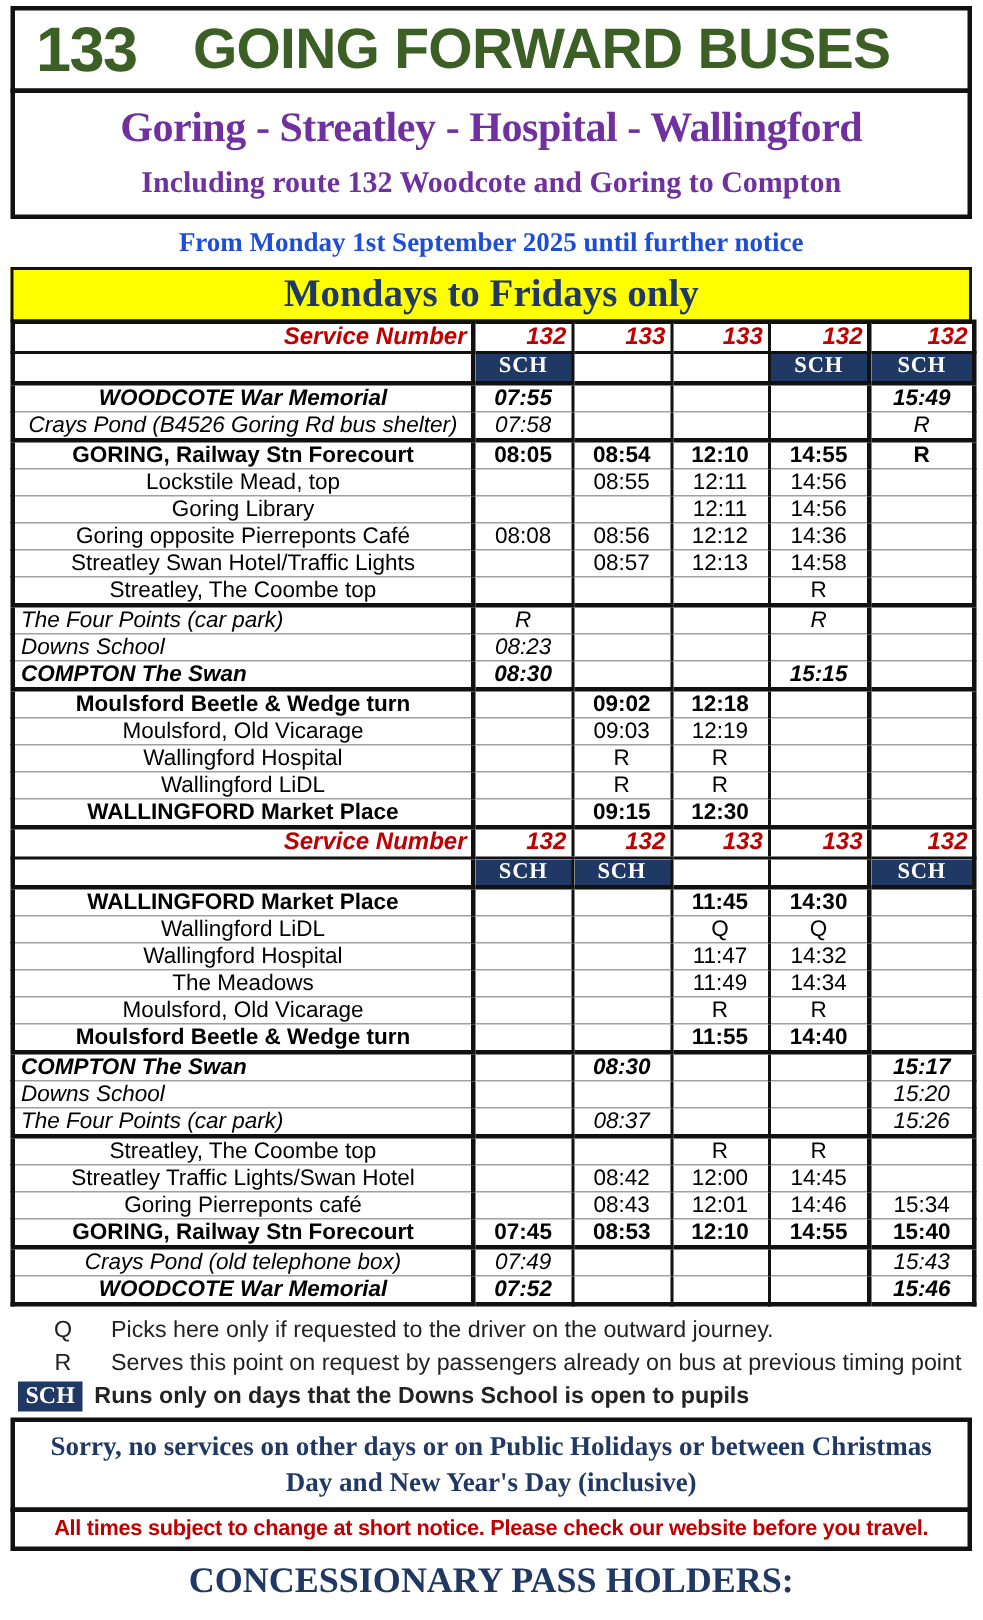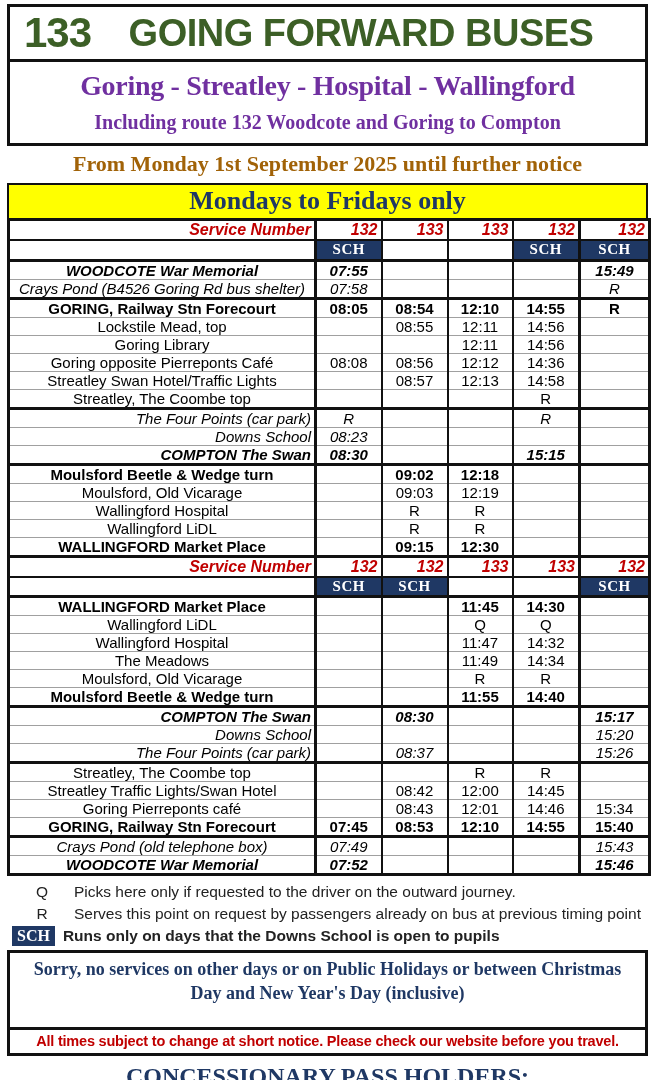--- a/index.html
+++ b/index.html
@@ -12,21 +12,21 @@
                display:flex; align-items:center; padding:0 14px; }
   .route-number { font-weight:bold; font-size:42px; color:var(--green); letter-spacing:-1px; }
   .operator { flex:1; text-align:center; font-weight:bold; font-size:38px;
               color:var(--green); letter-spacing:-0.5px; }
   .route-box { margin:-3px 7px 0; border:3px solid #111; text-align:center; padding:8px 4px 9px; }
   .route-line { font-family:"Liberation Serif",serif; font-weight:bold; font-size:28px;
                 color:var(--purple); letter-spacing:-0.3px; }
   .subtitle { font-family:"Liberation Serif",serif; font-weight:bold; font-size:20px;
               color:var(--purple); margin-top:9px;text-align:center; }
   .validity { text-align:center; font-family:"Liberation Serif",serif; font-weight:bold;
-              font-size:22px; color:#a16207; padding:5px 0 6px; }
+              font-size:18px; color:#1d4ed8; padding:5px 0 6px; }
 
   
   .banner { margin:0 7px; border:2px solid #111; background:var(--yellow); text-align:center;
             font-family:"Liberation Serif",serif; font-weight:bold; font-size:26px;
             color:var(--navy); padding:1px 0 2px; }
 
   
   table.tt { margin:-2px 7px 0; width:641px; border-collapse:collapse; table-layout:fixed;
              border:3px solid #111; }
   table.tt td { height:18px; font-size:15px; text-align:center; vertical-align:middle;
@@ -37,37 +37,37 @@
   td.c5 { border-left:3px solid #111; }
   tr.svc-row td { height:20px; border-top:3px solid #111; border-bottom:2px solid #111;
                   color:var(--red); font-weight:bold; font-style:italic; font-size:16px;text-align:right; }
   tr.sch-row td { height:20px; border-bottom:3px solid #111; }
   td.sch-badge-cell { background:var(--navy); color:#fff; font-family:"Liberation Serif",serif;
                       font-weight:bold; font-size:16px; letter-spacing:0.5px; }
   tr.sep td { border-top:3px solid #111; }
   tr.bold td { font-weight:bold; }
   tr.italic td { font-style:italic; }
   tr.bold-italic td { font-weight:bold; font-style:italic; }
-  tr.ctr td.stop-col { text-align:right; padding-left:4px; }
+  tr.ctr td.stop-col { text-align:left; padding-left:4px; }
 
   
   .notes { margin:5px 10px 2px; }
   .note-row { display:flex; align-items:center; padding:2px 0; font-size:15.5px; color:#222; }
   .note-key { width:36px; margin-left:14px; text-align:center; flex:none; }
   .note-text { margin-left:14px; }
   .note-row.sch-note { padding:1px 0 2px; }
   .sch-note .note-key { width:auto; margin-left:2px; background:var(--navy); color:#fff;
                         font-family:"Liberation Serif",serif; font-weight:bold; font-size:16px;
                         padding:1px 5px; }
   .sch-note .note-text { margin-left:8px; font-weight:bold; }
 
   
   .sorry-box { margin:2px 7px 0; border:3px solid #111; text-align:center;
                font-family:"Liberation Serif",serif; font-weight:bold; font-size:18px;
-               color:var(--navy); padding:4px 6px 22px; line-height:24px; }
+               color:var(--navy); padding:4px 6px 5px; line-height:24px; }
   .red-box { margin:-3px 7px 0; border:3px solid #111; text-align:center; padding:3px 2px 4px; }
   .red-box .txt { color:var(--red); font-weight:bold; font-size:14.5px; letter-spacing:-0.2px;
                   white-space:nowrap; }
   .concessionary-title { text-align:center; font-family:"Liberation Serif",serif; font-weight:bold;
                          font-size:24px; color:var(--navy); margin-top:7px; }
 </style>
 </head>
 <body>
 
 <div class="page">

